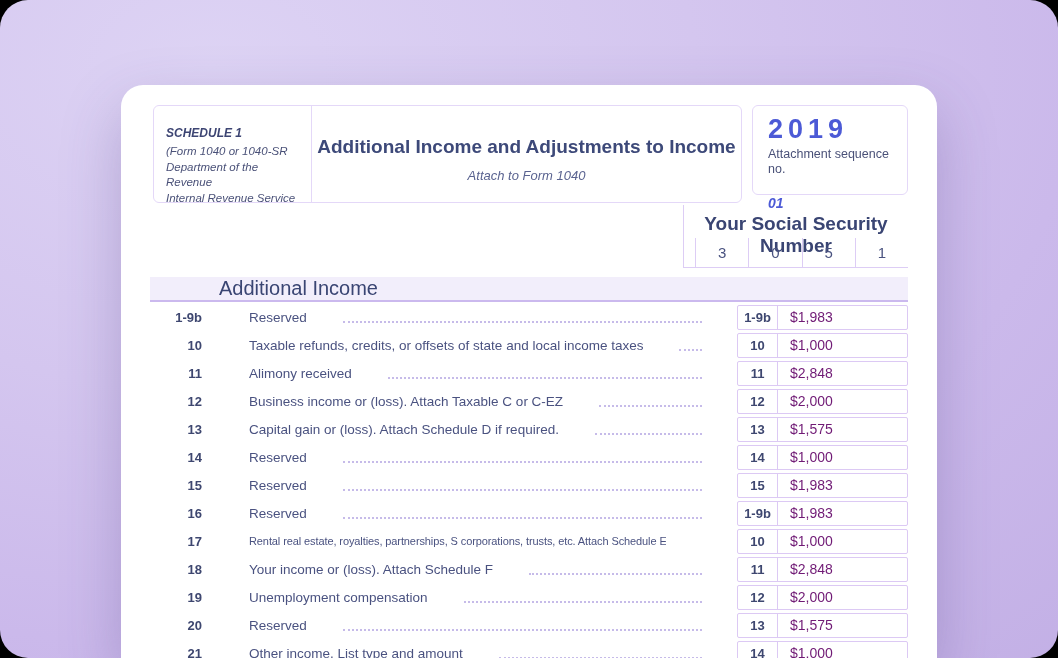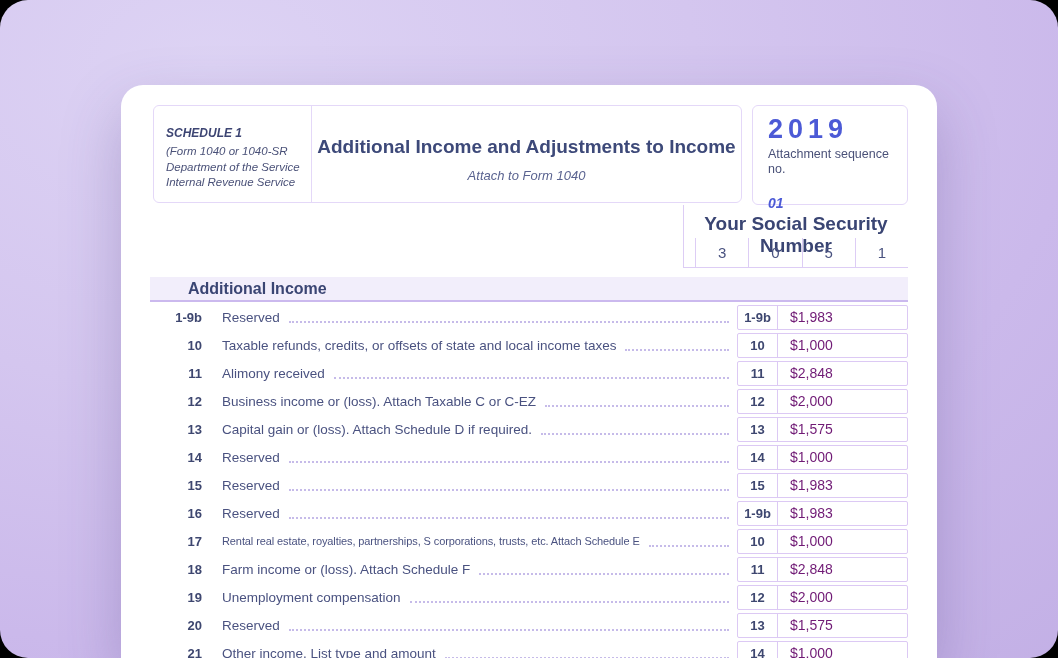--- a/index.html
+++ b/index.html
@@ -36,21 +36,21 @@
     width:158px; border-right:1.5px solid #E4D8F8;
     padding:20px 8px 0 12px; box-sizing:border-box;font-style:italic;
   }
   .sched-label { font-weight:bold; font-size:12px; color:#3D4573; margin-bottom:4px; }
   .hdr-line { font-size:11.5px; color:#4A5178; line-height:15.5px; }
   .hdr-mid { flex:1; text-align:center; padding-top:30px; }
   .form-title { font-size:19px; font-weight:bold; color:#3D4979; }
   .form-subtitle { font-size:13px; color:#5A6390; margin-top:10px;font-style:italic; }
   .year-box {
     position:absolute; left:631px; top:20px;
-    width:156px; height:100px;
+    width:156px; height:90px;
     border:1.5px solid #E4D8F8; border-radius:6px;
     box-sizing:border-box; padding:8px 0 0 15px; background:#fff;
   }
   .year { font-size:27px; font-weight:bold; color:#4C5AD6; letter-spacing:5px; }
   .att-label { font-size:12.5px; color:#4A5178; line-height:15px; margin-top:2px; }
   .att-no { font-size:14px; font-weight:bold; color:#4C5AD6; margin-top:18px;font-style:italic; }
   
   .ssn {
     position:absolute; left:562px; top:120px;
     width:225px; height:63px;
@@ -64,24 +64,24 @@
     flex:1; border-left:1.5px solid #DDCDF5;
     display:flex; align-items:center; justify-content:center;
     font-size:15px; color:#4A5380;
   }
   
   .band {
     position:absolute; left:29px; top:192px;
     width:758px; height:23px;
     background:#F2EEFB; border-bottom:2px solid #CBB9EE;
   }
-  .band-label { font-size:16px; font-weight:bold; color:#3A4573; line-height:23px; padding-left:38px; }
+  .band-label { font-size:20px; font-weight:normal; color:#3A4573; line-height:23px; padding-left:38px;margin-left:31px; }
   
   .rows { position:absolute; left:29px; top:218px; width:758px; }
-  .row { height:28px; display:flex; align-items:center; }
+  .row { height:28px; display:flex; align-items:center;gap:27px; }
   .ln { width:52px; text-align:right; font-weight:bold; font-size:13px; color:#3E4770; flex-shrink:0; }
   .desc { margin-left:20px; font-size:13.5px; color:#4A5280; white-space:nowrap; flex-shrink:1; overflow:hidden; }
   .row.small .desc { font-size:11px; letter-spacing:-0.1px; }
   .leader {
     flex:1 1 0; min-width:0; height:10px;
     border-bottom:2px dotted #C6BBE9;
     margin:0 8px 0 9px;
   }
   .rcell {
     width:171px; height:25px; flex-shrink:0;
@@ -98,21 +98,21 @@
 </head>
 <body>
 
 <div class="stage">
   <div class="card">
 
     <div class="hdr-box">
       <div class="hdr-left">
         <div class="sched-label">SCHEDULE 1</div>
         <div class="hdr-line">(Form 1040 or 1040-SR</div>
-        <div class="hdr-line">Department of the Service</div>
+        <div class="hdr-line">Department of the Revenue</div>
         <div class="hdr-line">Internal Revenue Service</div>
       </div>
       <div class="hdr-mid">
         <div class="form-title">Additional Income and Adjustments to Income</div>
         <div class="form-subtitle">Attach to Form 1040</div>
       </div>
     </div>
 
     <div class="year-box">
       <div class="year">2019</div>
@@ -211,21 +211,21 @@
     <div class="ln">17</div>
     <div class="desc">Rental real estate, royalties, partnerships, S corporations, trusts, etc. Attach Schedule E</div>
     <div class="leader"></div>
     <div class="rcell">
       <div class="ncell">10</div>
       <div class="vcell">$1,000</div>
     </div>
   </div>
         <div class="row">
     <div class="ln">18</div>
-    <div class="desc">Farm income or (loss). Attach Schedule F</div>
+    <div class="desc">Your income or (loss). Attach Schedule F</div>
     <div class="leader"></div>
     <div class="rcell">
       <div class="ncell">11</div>
       <div class="vcell">$2,848</div>
     </div>
   </div>
         <div class="row">
     <div class="ln">19</div>
     <div class="desc">Unemployment compensation</div>
     <div class="leader"></div>

